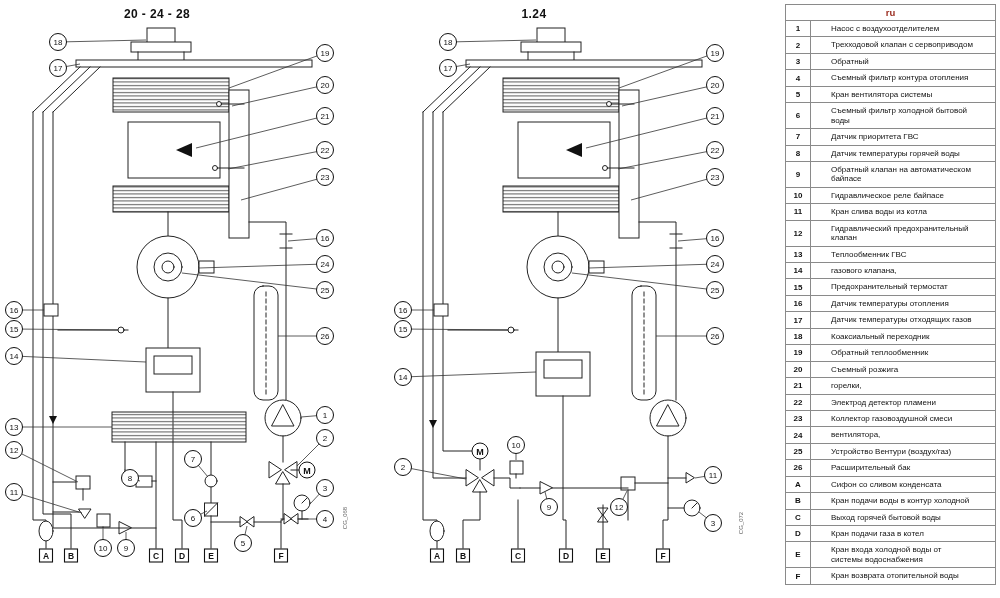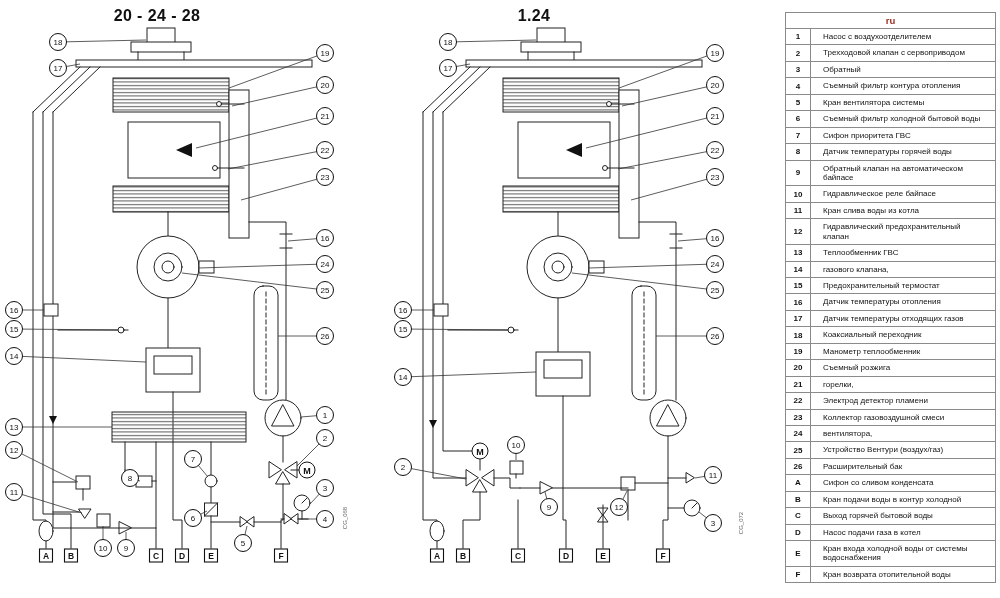--- a/index.html
+++ b/index.html
@@ -13,33 +13,33 @@
   g.draw .solid { fill:#111; stroke:none; }
   g.draw .dash { stroke-dasharray:4 3; }
   .leader { stroke:#333; stroke-width:0.8; fill:none; }
   .callout-circle { fill:#fff; stroke:#111; stroke-width:1; }
   .callout-num { font-size:8px; fill:#111; text-anchor:middle; font-family:"Liberation Sans",sans-serif; }
   .port-box { fill:#fff; stroke:#111; stroke-width:1.1; }
   .port-letter { font-size:8.5px; font-weight:bold; fill:#111; text-anchor:middle; font-family:"Liberation Sans",sans-serif; }
   .motor-circle { fill:#fff; stroke:#111; stroke-width:1; }
   .motor-label { font-size:9px; font-weight:bold; fill:#111; text-anchor:middle; font-family:"Liberation Sans",sans-serif; }
 
-  .title { position:absolute; font-size:16px; font-weight:600; color:#111; text-align:center; letter-spacing:0.4px; }
+  .title { position:absolute; font-size:12px; font-weight:600; color:#111; text-align:center; letter-spacing:0.4px; }
   .title-left { left:92px; top:7px; width:130px; }
   .title-right { left:479px; top:7px; width:110px; }
   .code { position:absolute; font-size:6px; color:#666; transform:rotate(-90deg); white-space:nowrap; }
   .code-left { left:334px; top:515px; }
   .code-right { left:730px; top:520px; }
 
   
-  table.legend { position:absolute; left:785px; top:12px; width:211px; border-collapse:collapse; background:#fff; }
+  table.legend { position:absolute; left:785px; top:4px; width:211px; border-collapse:collapse; background:#fff; }
   table.legend th, table.legend td { border:1px solid #8a8a8a; }
   table.legend th { font-size:9.5px; font-weight:bold; color:#9b2d20; padding:2px; text-align:center; }
   table.legend td.k { width:20px; text-align:center; font-size:8px; font-weight:bold; padding:3px 2px; color:#111; vertical-align:middle; }
-  table.legend td.v { font-size:8px; padding:3px 12px; line-height:1.18; color:#111; }
+  table.legend td.v { font-size:8px; padding:3px 20px; line-height:1.18; color:#111; }
 </style>
 </head>
 <body>
 
 <div class="stage">
 
   <svg class="schematic" width="1000" height="598" viewBox="0 0 1000 598">
     <defs>
       <pattern id="hatch" width="4" height="3.5" patternUnits="userSpaceOnUse">
         <line x1="0" y1="1.5" x2="4" y2="1.5" stroke="#555" stroke-width="1"></line>
@@ -423,21 +423,21 @@
         <tr>
           <td class="k">5</td>
           <td class="v">Кран вентилятора системы</td>
         </tr>
         <tr>
           <td class="k">6</td>
           <td class="v">Съемный фильтр холодной бытовой воды</td>
         </tr>
         <tr>
           <td class="k">7</td>
-          <td class="v">Сифон приоритета ГВС</td>
+          <td class="v">Датчик приоритета ГВС</td>
         </tr>
         <tr>
           <td class="k">8</td>
           <td class="v">Датчик температуры горячей воды</td>
         </tr>
         <tr>
           <td class="k">9</td>
           <td class="v">Обратный клапан на автоматическом байпасе</td>
         </tr>
         <tr>
@@ -471,21 +471,21 @@
         <tr>
           <td class="k">17</td>
           <td class="v">Датчик температуры отходящих газов</td>
         </tr>
         <tr>
           <td class="k">18</td>
           <td class="v">Коаксиальный переходник</td>
         </tr>
         <tr>
           <td class="k">19</td>
-          <td class="v">Манометр теплообменник</td>
+          <td class="v">Обратный теплообменник</td>
         </tr>
         <tr>
           <td class="k">20</td>
           <td class="v">Съемный розжига</td>
         </tr>
         <tr>
           <td class="k">21</td>
           <td class="v">горелки,</td>
         </tr>
         <tr>
@@ -515,21 +515,21 @@
         <tr>
           <td class="k">B</td>
           <td class="v">Кран подачи воды в контур холодной</td>
         </tr>
         <tr>
           <td class="k">C</td>
           <td class="v">Выход горячей бытовой воды</td>
         </tr>
         <tr>
           <td class="k">D</td>
-          <td class="v">Насос подачи газа в котел</td>
+          <td class="v">Кран подачи газа в котел</td>
         </tr>
         <tr>
           <td class="k">E</td>
           <td class="v">Кран входа холодной воды от системы водоснабжения</td>
         </tr>
         <tr>
           <td class="k">F</td>
           <td class="v">Кран возврата отопительной воды</td>
         </tr>
       </tbody>

